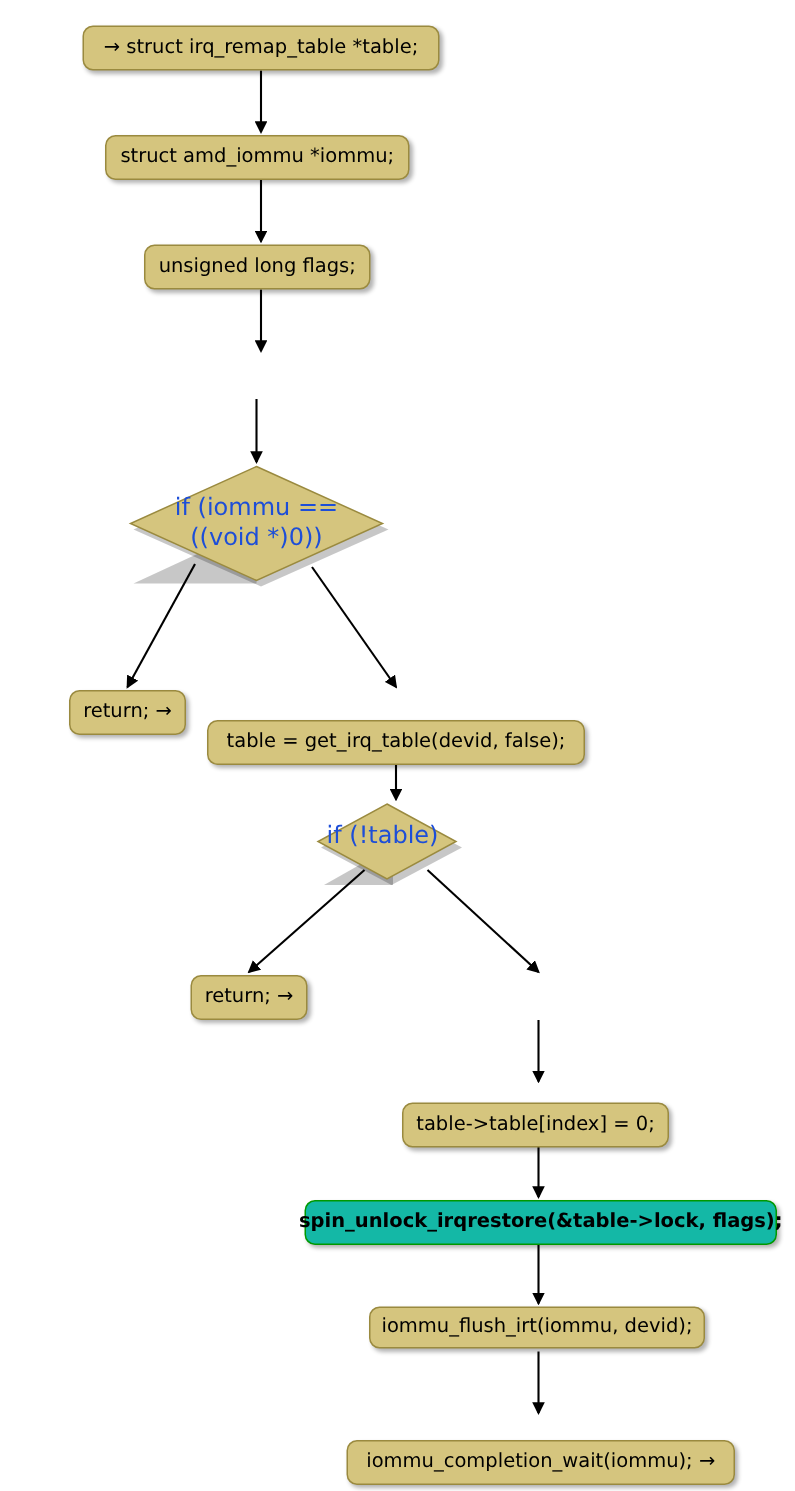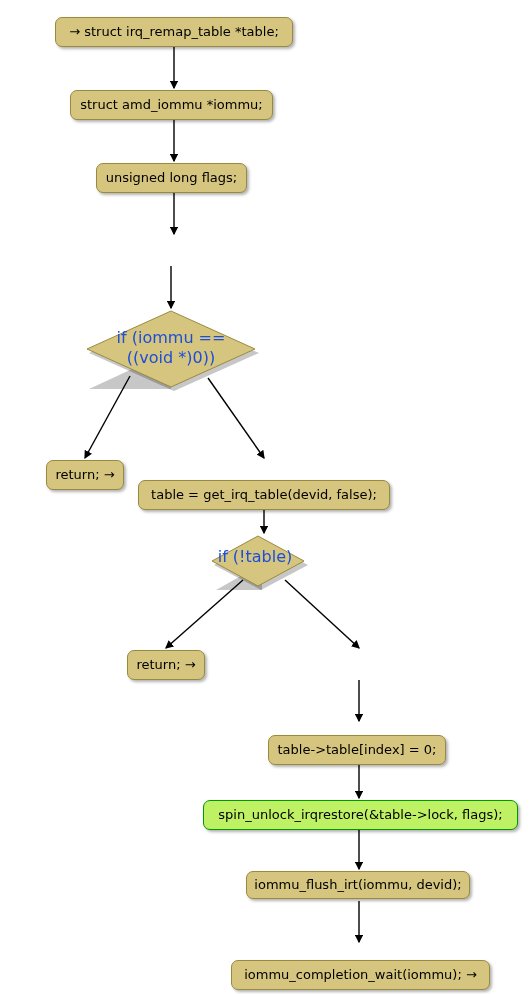--- a/index.html
+++ b/index.html
@@ -39,22 +39,23 @@
     border: 1px solid #9a8a3f;
     background: #D5C57E;
     box-shadow: 2px 2px 3px rgba(0,0,0,0.30);
     font-size: 13px;
   }
   .node.rect.red {
     background: #FF0000;
     border-color: #B30000;
   }
   .node.rect.green {
-    background: #bef264;
+    background: #14b8a6;
     border-color: #009900;
+    font-weight: bold;
   }
   .diamond-wrap {
     position: absolute;
   }
   .diamond-wrap svg {
     position: absolute;
     left: 0;
     top: 0;
     overflow: visible;
   }

